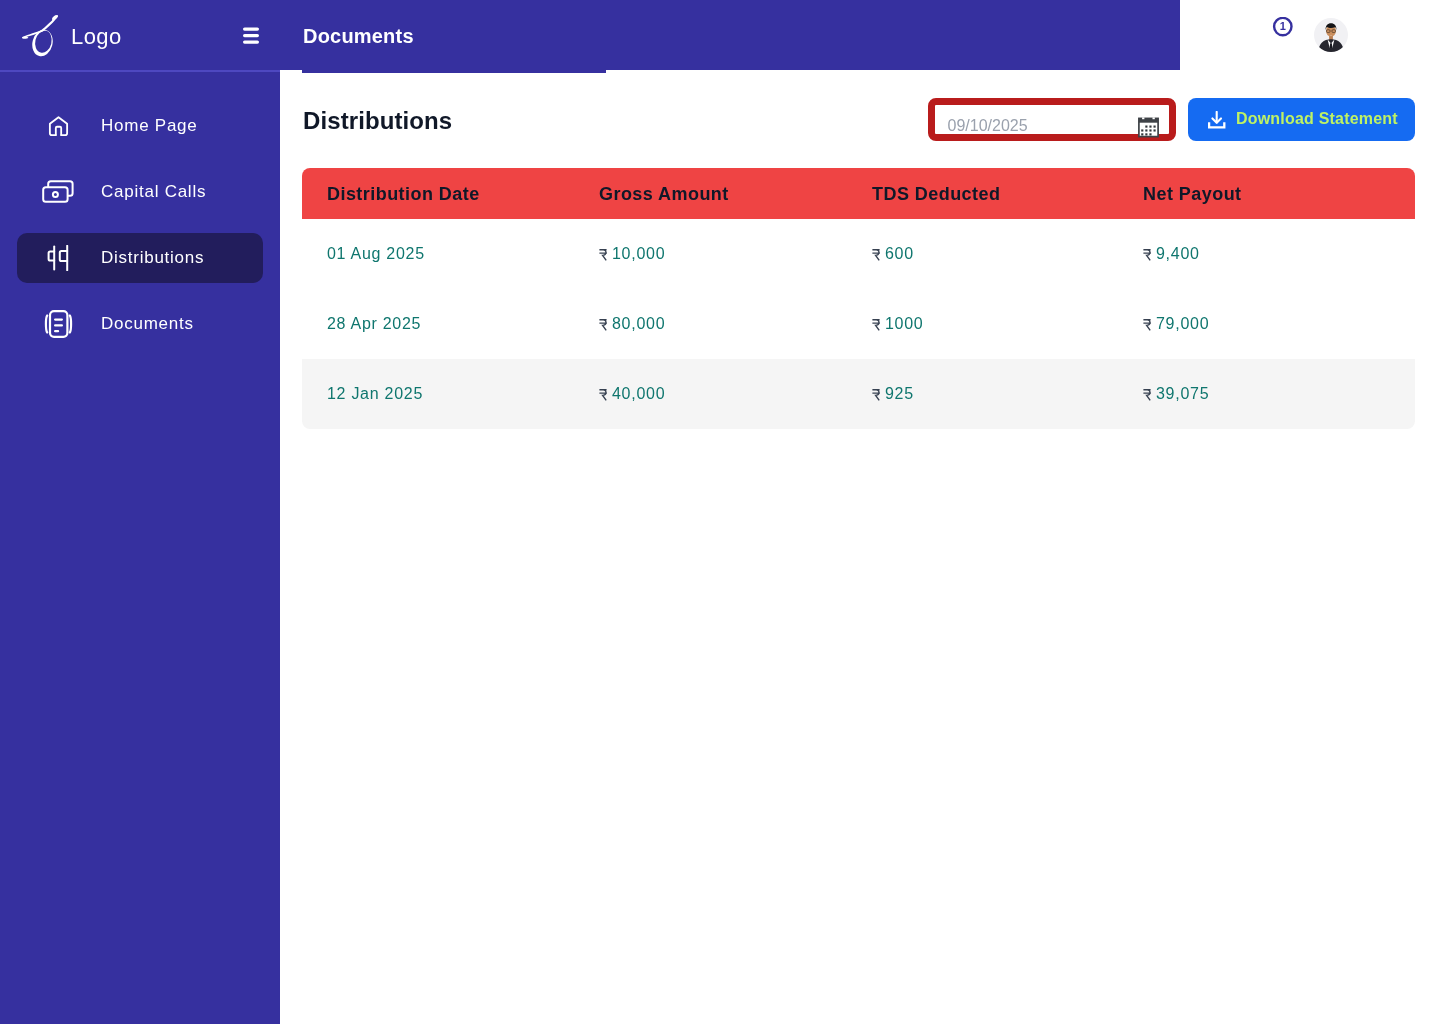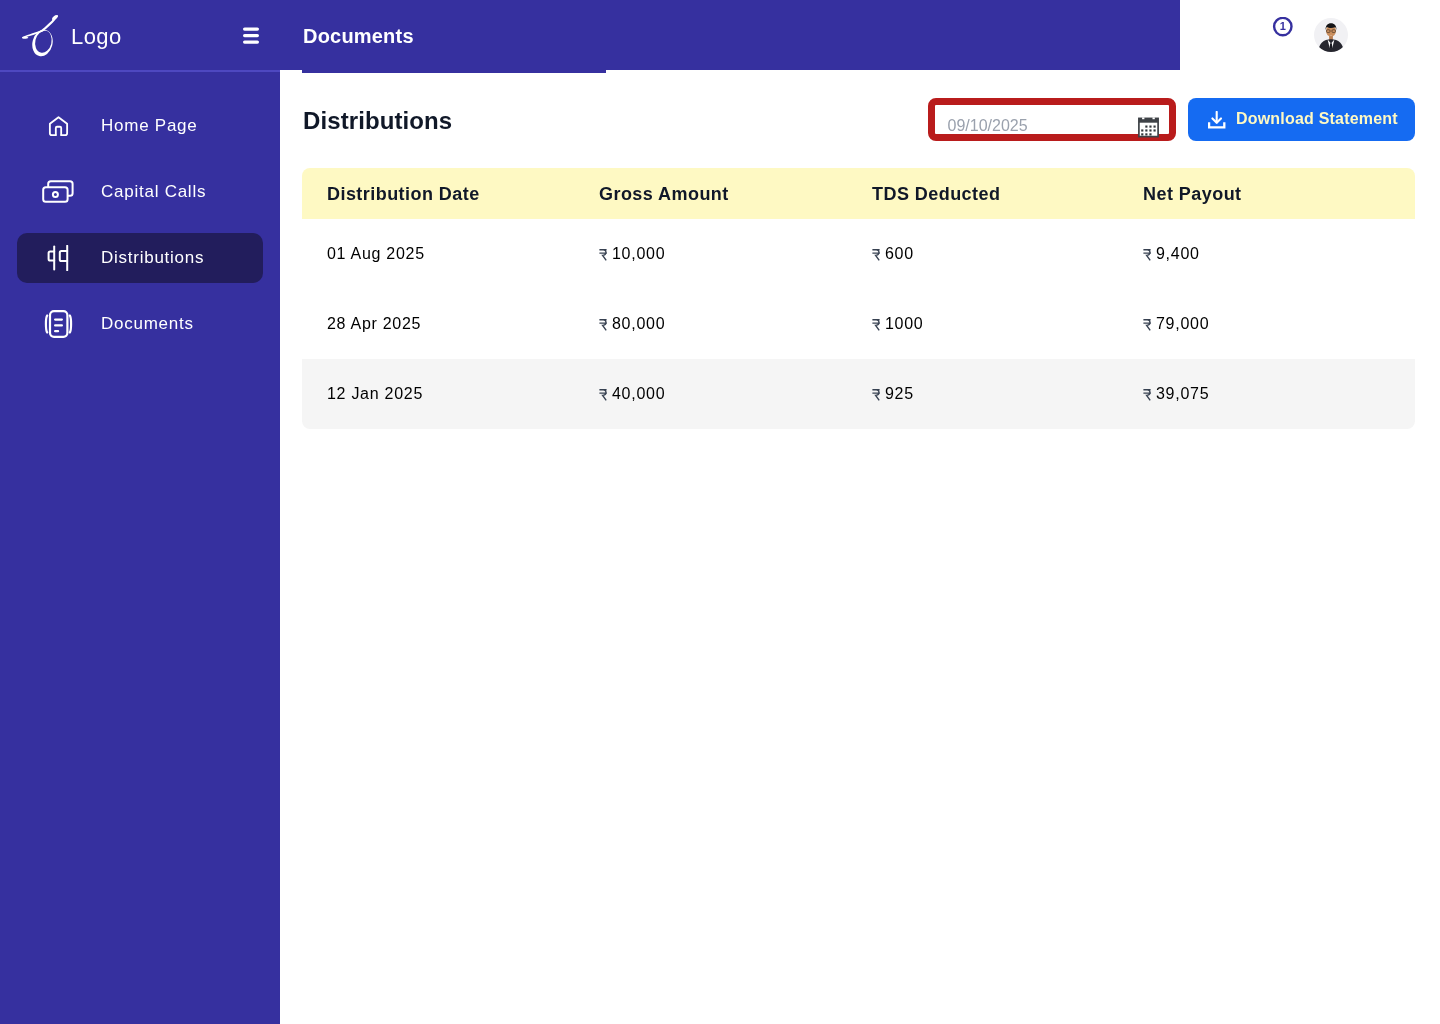--- a/index.html
+++ b/index.html
@@ -21,33 +21,33 @@
   .nav .ic { position:absolute; left:24px; top:50%; transform:translateY(-50%); width:34px; height:34px;
      display:flex; align-items:center; justify-content:center; }
   .nav.sel { background:#221D5C; }
   
   #h1 { position:absolute; left:303px; top:107px; color:#101828; font-size:24px; font-weight:bold; letter-spacing:0.1px; }
   #datebox { position:absolute; left:928px; top:98px; width:248px; height:43px; background:#fff;
      border:7px solid #b91c1c; border-radius:8px; }
   #datebox .dtxt { position:absolute; left:12.5px; top:12px; font-size:16px; color:#9aa1ad; }
   #datebox .cal { position:absolute; right:10.5px; top:12px; }
   #dlbtn { position:absolute; left:1188px; top:98px; width:227px; height:43px; background:#156bf2;
-     border-radius:8px; color:#fef9c3; }
+     border-radius:8px; color:#bef264; }
   #dlbtn .btxt { position:absolute; left:48px; top:12px; font-size:16px; font-weight:bold; letter-spacing:0.2px; }
   #dlbtn .bic { position:absolute; left:19.5px; top:12.5px; }
   
   #tbl { position:absolute; left:302px; top:168px; width:1113px; }
-  .thead { height:51px; background:#fef9c3; border-radius:8px 8px 0 0; position:relative; }
+  .thead { height:51px; background:#ef4444; border-radius:8px 8px 0 0; position:relative; }
   .row { height:70px; position:relative; }
   .row.alt { background:#f5f5f5; }
   .row.last { border-radius:0 0 8px 8px; }
   .c { position:absolute; top:50%; transform:translateY(-50%); white-space:nowrap; }
   .c1 { left:25px; } .c2 { left:297px; } .c3 { left:570px; } .c4 { left:841px; }
   .thead .c { font-weight:bold; font-size:18px; color:#101828; letter-spacing:0.45px; }
-  .row .c { font-size:16px; color:#000000; letter-spacing:0.72px; }
+  .row .c { font-size:16px; color:#0f766e; letter-spacing:0.72px; }
   .rup { display:inline-block; vertical-align:-1.5px; margin-right:4px; }
 </style>
 </head>
 <body>
 <div id="topbar">
   <svg class="abs" style="left:16px;top:6px" width="46" height="52" viewBox="0 0 46 52">
     <ellipse cx="26.5" cy="37" rx="10" ry="13.5" transform="rotate(14 26.5 37)" fill="#fff"></ellipse>
     <ellipse cx="27.4" cy="35.7" rx="8.1" ry="11.2" transform="rotate(14 27.4 35.7)" fill="#36309F"></ellipse>
     <g fill="#fff">
       <path d="M41.8 9.6 C42.4 10.3 41 11.8 40.2 12.8 C35.5 18.4 30.9 22.3 26.9 25.6 C21.2 28.2 13.4 30 6.3 32.2 C6.1 31.9 6.2 31.4 6.4 31 C12.9 28.1 20.4 26.7 25.3 24.1 C29.9 20.1 34.5 16.1 38.6 11.4 C38.3 11.1 37.6 10.5 38.2 10 C39.2 9.2 41.2 8.9 41.8 9.6 Z"></path>

